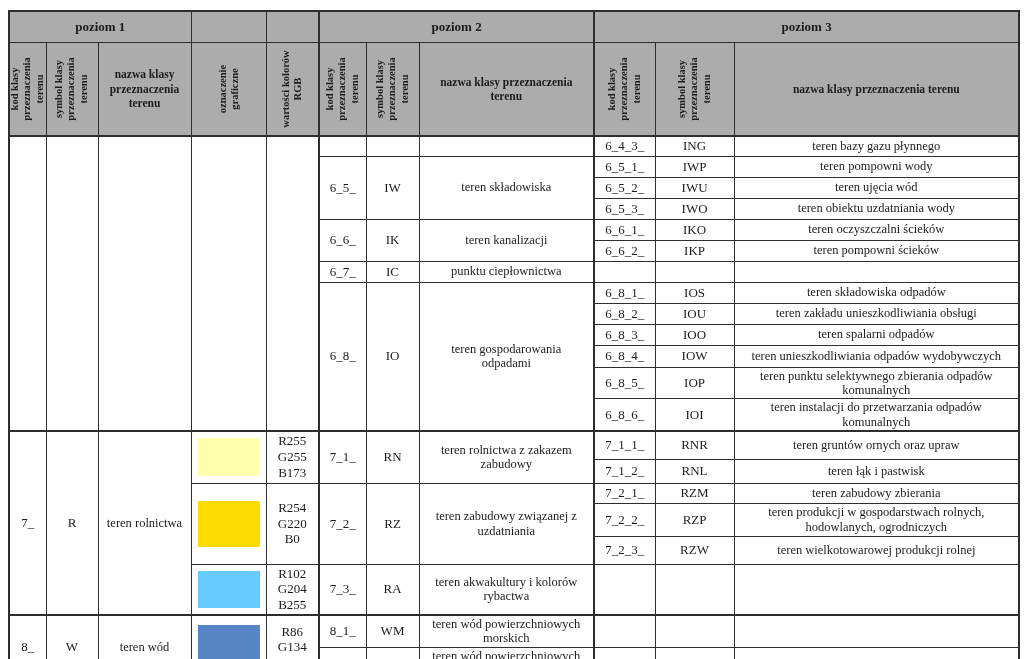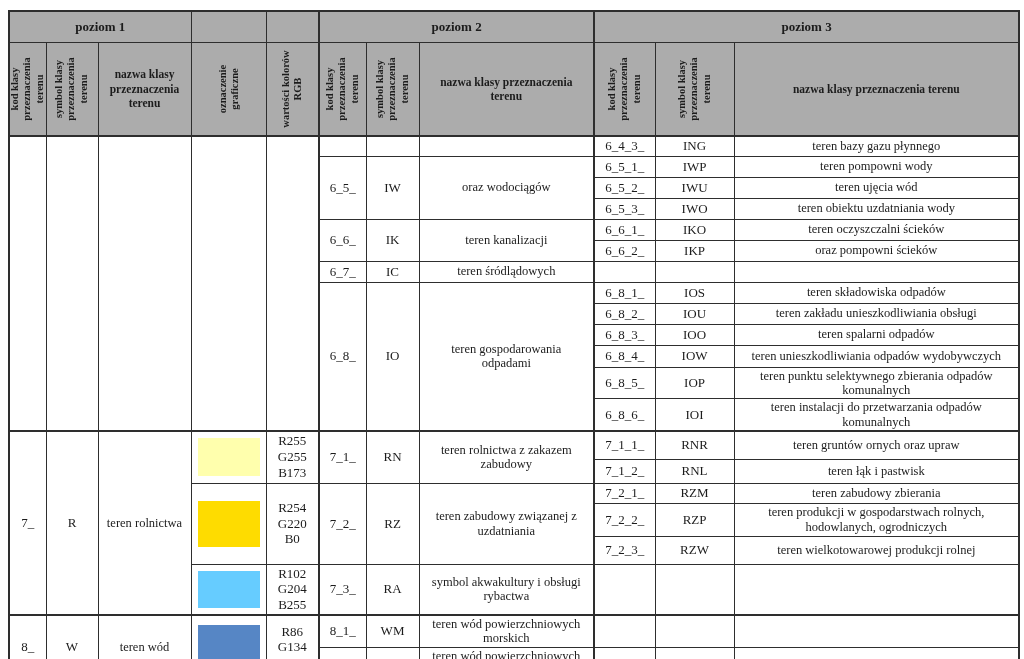--- a/index.html
+++ b/index.html
@@ -97,21 +97,21 @@
   <td></td>
   <td></td>
   <td class="kod tl">6_4_3_</td>
   <td class="sym">ING</td>
   <td class="naz">teren bazy gazu płynnego</td>
 </tr>
 
 <tr style="height:21px">
   <td class="kod tl" rowspan="3">6_5_</td>
   <td class="sym" rowspan="3">IW</td>
-  <td class="naz" rowspan="3">oraz wodociągów</td>
+  <td class="naz" rowspan="3">teren składowiska</td>
   <td class="kod tl">6_5_1_</td>
   <td class="sym">IWP</td>
   <td class="naz">teren pompowni wody</td>
 </tr>
 <tr style="height:21px">
   <td class="kod tl">6_5_2_</td>
   <td class="sym">IWU</td>
   <td class="naz">teren ujęcia wód</td>
 </tr>
 <tr style="height:21px">
@@ -124,27 +124,27 @@
   <td class="kod tl" rowspan="2">6_6_</td>
   <td class="sym" rowspan="2">IK</td>
   <td class="naz" rowspan="2">teren kanalizacji</td>
   <td class="kod tl">6_6_1_</td>
   <td class="sym">IKO</td>
   <td class="naz">teren oczyszczalni ścieków</td>
 </tr>
 <tr style="height:21px">
   <td class="kod tl">6_6_2_</td>
   <td class="sym">IKP</td>
-  <td class="naz">oraz pompowni ścieków</td>
+  <td class="naz">teren pompowni ścieków</td>
 </tr>
 
 <tr style="height:21px">
   <td class="kod tl">6_7_</td>
   <td class="sym">IC</td>
-  <td class="naz">teren śródlądowych</td>
+  <td class="naz">punktu ciepłownictwa</td>
   <td class="tl"></td>
   <td></td>
   <td></td>
 </tr>
 
 <tr style="height:21px">
   <td class="kod tl" rowspan="6">6_8_</td>
   <td class="sym" rowspan="6">IO</td>
   <td class="naz" rowspan="6"><span class="n150">teren gospodarowania odpadami</span></td>
   <td class="kod tl">6_8_1_</td>
@@ -233,21 +233,21 @@
   <td>
             <div class="sw" style="height: 37px; background: rgb(102, 204, 255);"></div>
           </td>
   <td class="rgb">
     <span>R102</span>
     <span>G204</span>
     <span>B255</span>
   </td>
   <td class="kod tl">7_3_</td>
   <td class="sym">RA</td>
-  <td class="naz">symbol akwakultury i obsługi rybactwa</td>
+  <td class="naz">teren akwakultury i kolorów rybactwa</td>
   <td class="tl"></td>
   <td></td>
   <td></td>
 </tr>
 
 <tr class="tt" style="height:32px">
   <td class="kod" rowspan="2">8_</td>
   <td class="sym" rowspan="2">W</td>
   <td class="naz" rowspan="2">teren wód</td>
   <td rowspan="2">

